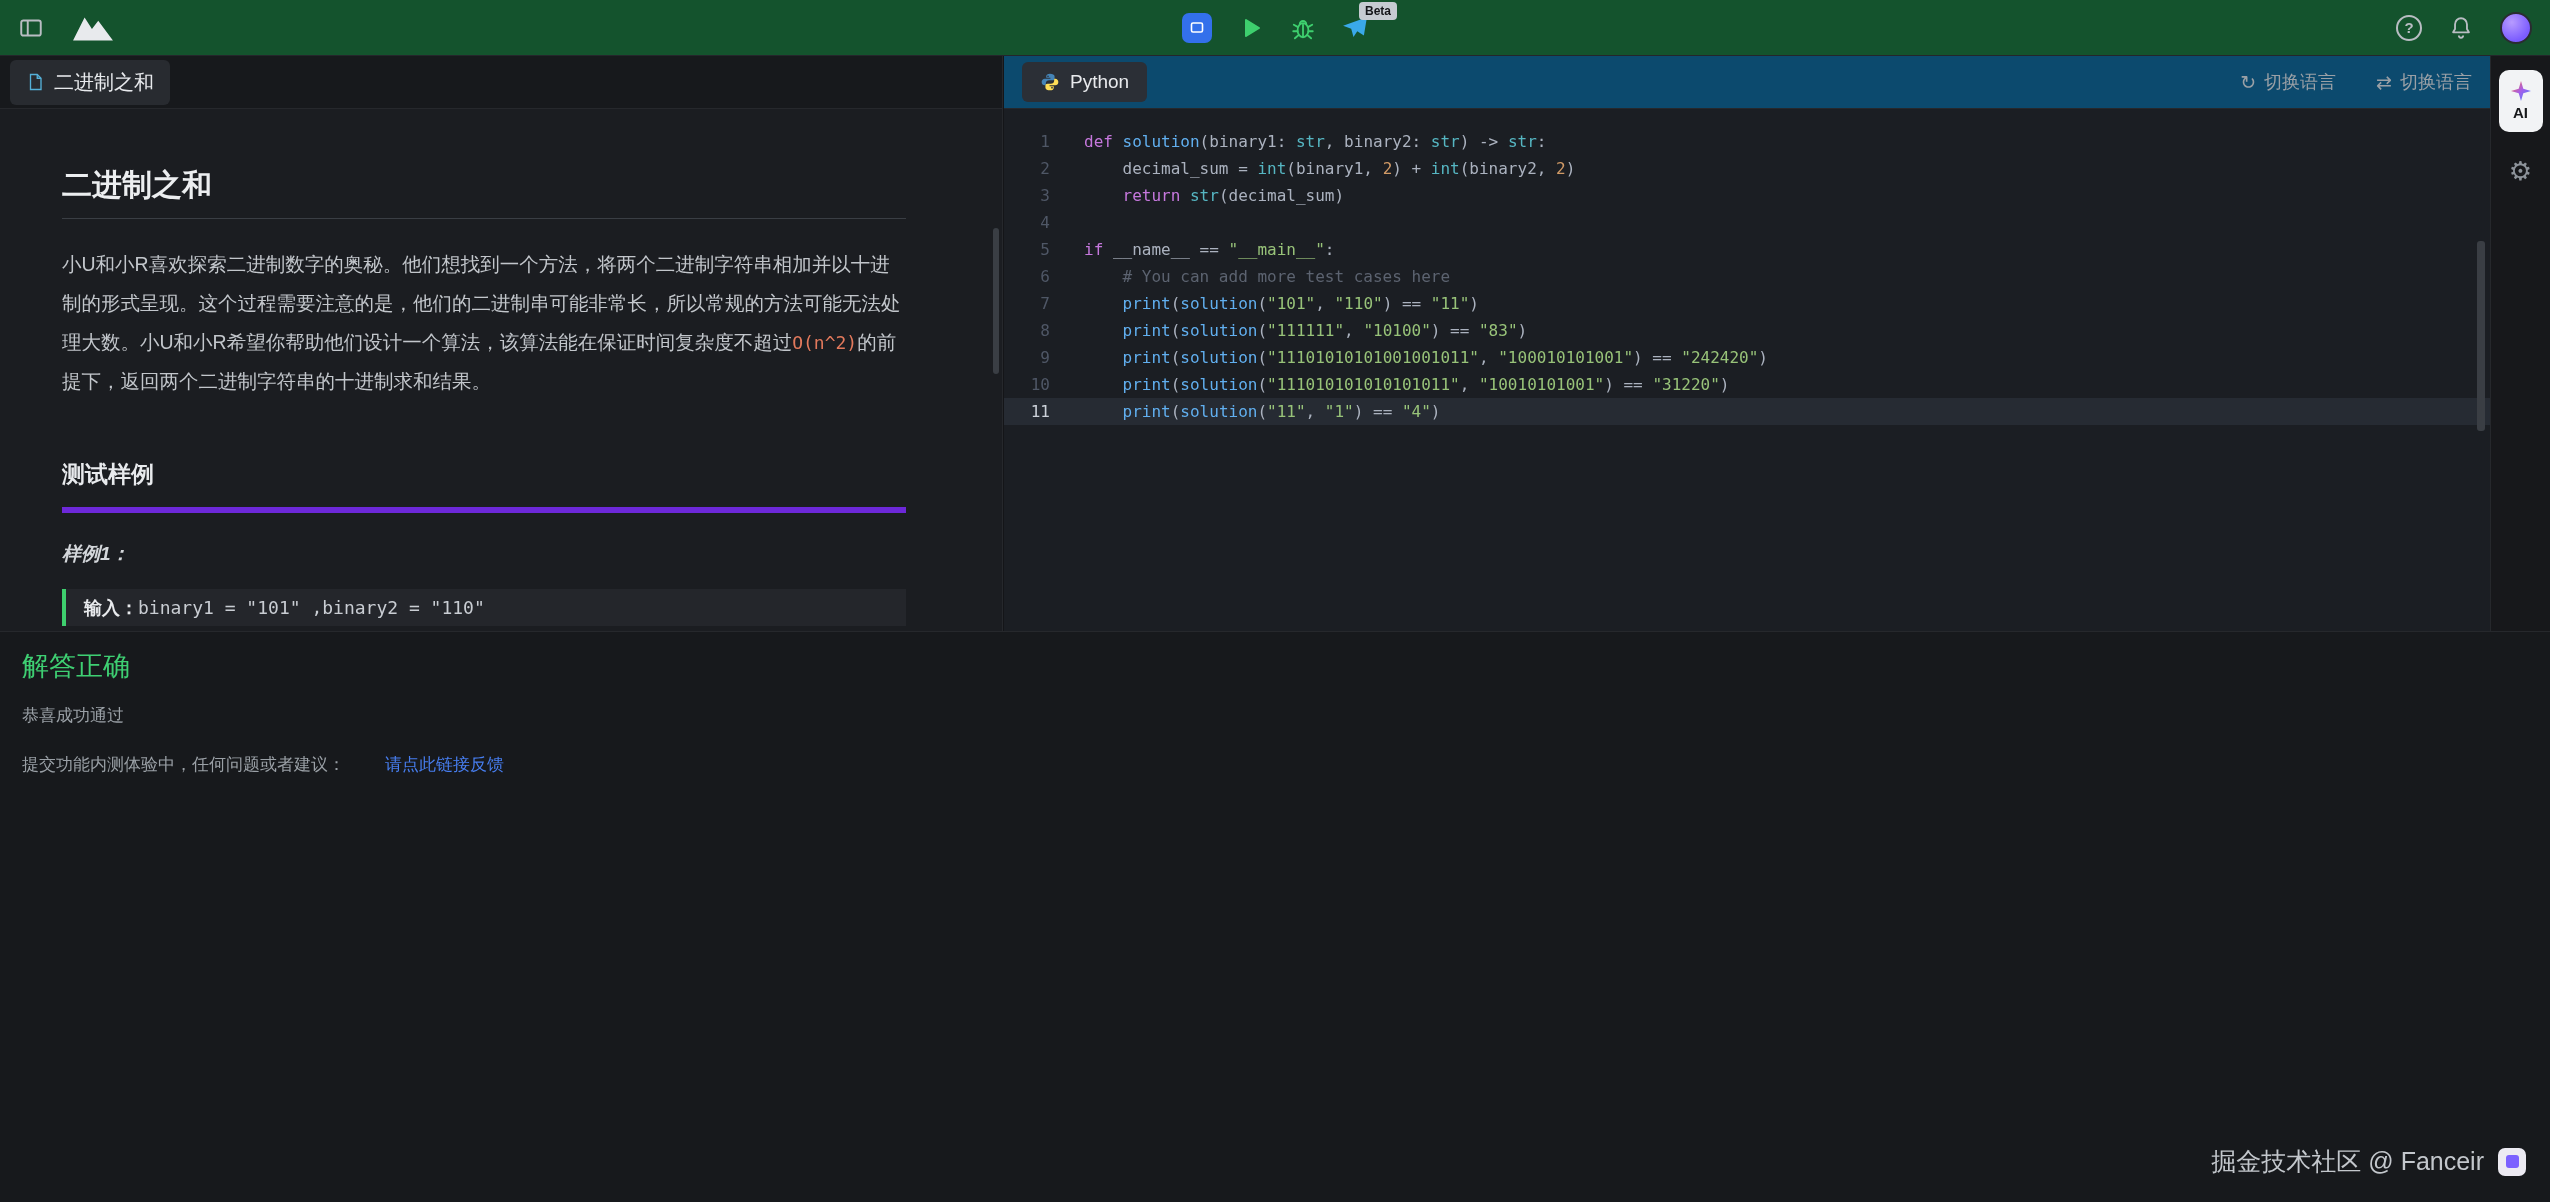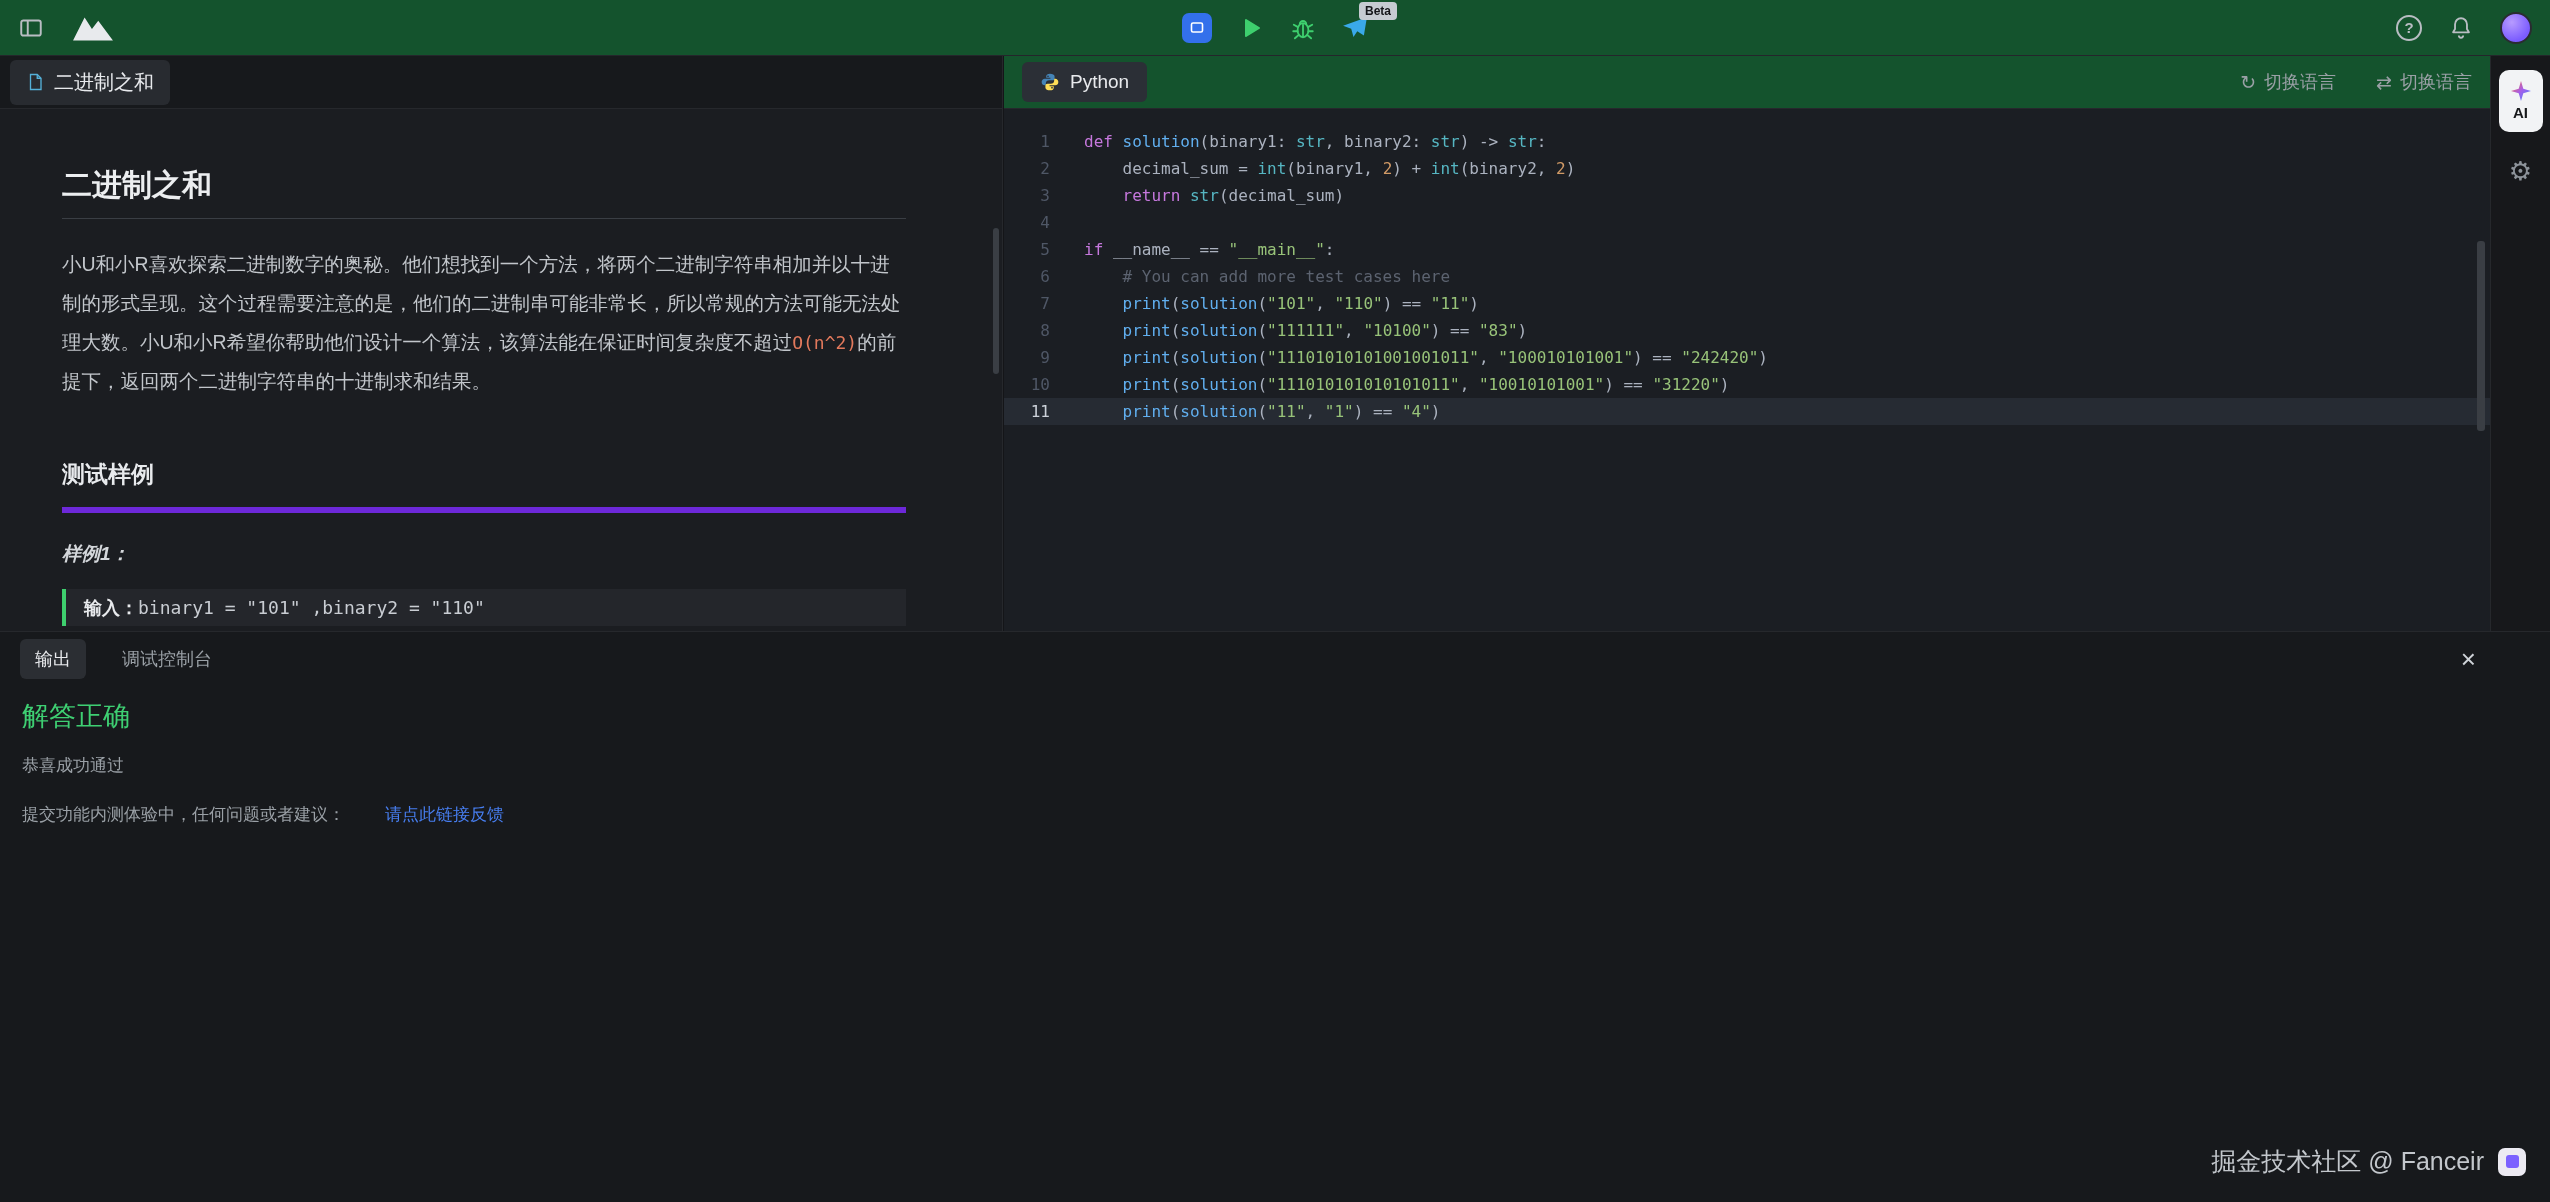--- a/index.html
+++ b/index.html
@@ -47,21 +47,21 @@
   .h2.underlined{padding-bottom:18px;border-bottom:6px solid #6d28d9;}
   .desc{margin-top:26px;font-size:19.5px;line-height:39px;color:#c2c6cb;}
   .inline-code{color:#e2795c;font-family:"DejaVu Sans Mono","Liberation Mono",monospace;font-size:18px;}
   .sample-label{margin-top:28px;font-size:19px;font-style:italic;font-weight:bold;color:#d4d7db;}
   .code-block{margin-top:22px;background:#24262b;border-left:4px solid #3ecf6e;padding:5px 18px;
     font-family:"DejaVu Sans Mono","Liberation Mono",monospace;font-size:18px;line-height:27px;color:#c9cdd3;}
   .sample-key{color:#e8eaed;font-weight:bold;}
   .vscroll{position:absolute;border-radius:3px;background:#3a3e44;}
 
   
-  .editor-tabbar{height:53px;background:#14532d;border-bottom:1px solid #26282c;display:flex;align-items:center;padding:0 18px;}
+  .editor-tabbar{height:53px;background:#0c4a6e;border-bottom:1px solid #26282c;display:flex;align-items:center;padding:0 18px;}
   .lang-tab{display:inline-flex;align-items:center;gap:10px;background:#2b2f36;border:none;border-radius:6px;
     padding:9px 18px;color:#e8eaed;font-size:19px;cursor:pointer;}
   .ed-actions{margin-left:auto;display:flex;align-items:center;gap:40px;}
   .ed-action{display:flex;align-items:center;gap:8px;color:#9aa0a6;font-size:18px;background:none;border:none;cursor:pointer;}
   .ed-action .glyph{font-size:19px;}
   .code-area{position:absolute;top:54px;left:0;right:0;bottom:0;padding-top:18px;overflow:hidden;
     font-family:"DejaVu Sans Mono","Liberation Mono",monospace;font-size:16px;}
   .code-line{display:flex;height:27px;align-items:center;white-space:pre;}
   .code-line.active{background:#262b33;}
   .gutter{flex:none;width:66px;text-align:right;padding-right:20px;color:#4f5766;}
@@ -228,25 +228,20 @@
       </linearGradient>
         </defs>
       <path d="M10 0 L12.3 7.7 L20 10 L12.3 12.3 L10 20 L7.7 12.3 L0 10 L7.7 7.7 Z" fill="url(#g1)"></path>
     </svg>
     <span>AI</span>
   </button>
   <button class="strip-gear">⚙</button>
 </aside>
 
 <section class="output-panel">
-  <div class="out-header">
-    <button class="out-tab">输出</button>
-    <button class="out-tab2">调试控制台</button>
-    <button class="out-close">×</button>
-  </div>
   <div class="result">
     <div class="result-title">解答正确</div>
     <div class="result-sub">恭喜成功通过</div>
     <div class="feedback">
       <span>提交功能内测体验中，任何问题或者建议：</span><a>请点此链接反馈</a>
     </div>
   </div>
   <div class="watermark">
     <span>掘金技术社区 @ Fanceir</span>
     <span class="wm-icon">

